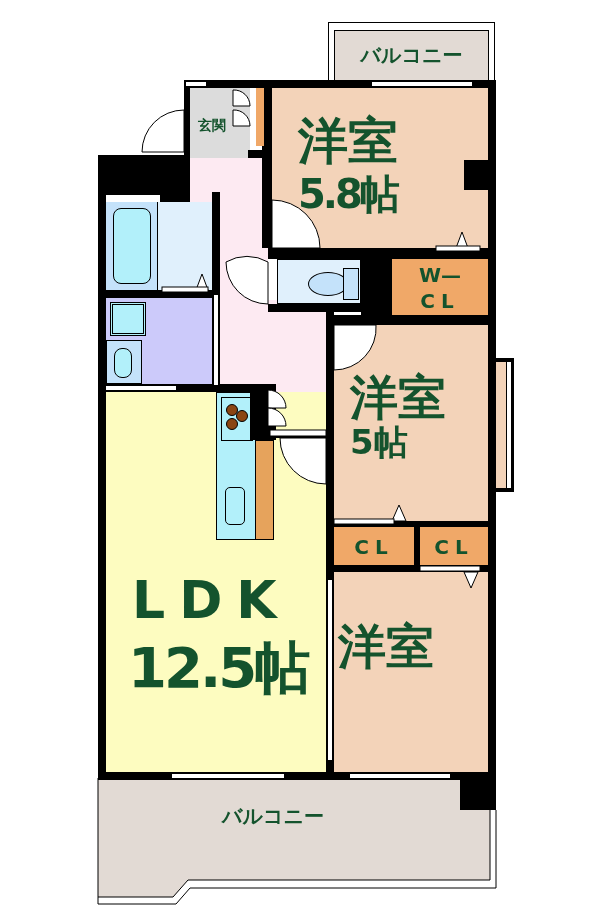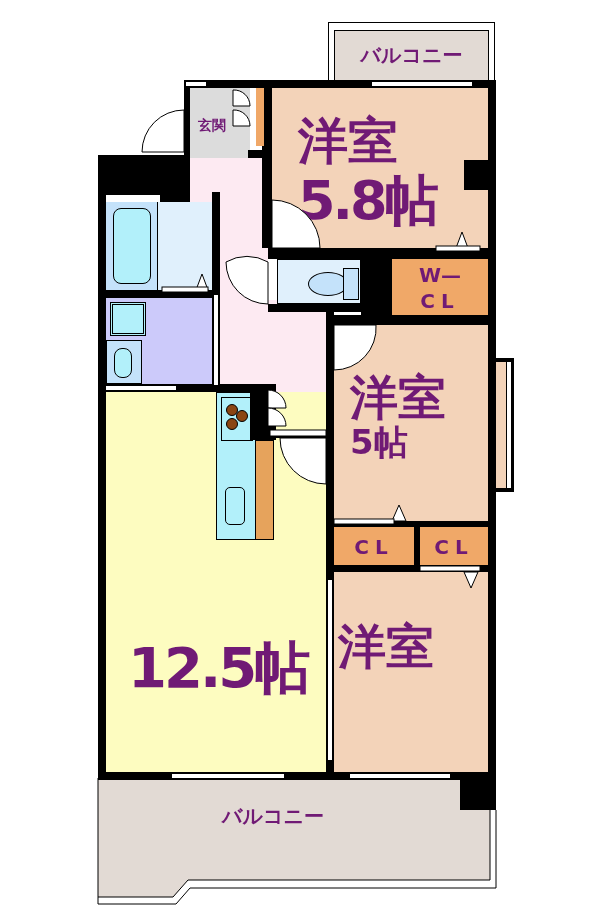--- a/index.html
+++ b/index.html
@@ -1,19 +1,19 @@
 <!DOCTYPE html>
 <html><head>
 <meta charset="utf-8">
 <style>
   html,body{margin:0;padding:0;background:#fff;}
   body{width:606px;height:920px;position:relative;overflow:hidden;font-family:"DejaVu Sans",sans-serif;}
   .abs{position:absolute;box-sizing:border-box;}
   .wall{position:absolute;background:#000;}
-  .lbl{position:absolute;font-weight:bold;color:#701a75;line-height:1;white-space:nowrap;text-align:center;}
+  .lbl{position:absolute;font-weight:bold;color:#14532d;line-height:1;white-space:nowrap;text-align:center;}
   .win{position:absolute;background:#fff;border-top:1px solid #000;border-bottom:1px solid #000;box-sizing:border-box;}
   .winv{position:absolute;background:#fff;border-left:1px solid #000;border-right:1px solid #000;box-sizing:border-box;}
   svg{position:absolute;overflow:visible;}
 </style>
 </head>
 <body>
 
 <div class="abs" style="left:328px;top:22px;width:167px;height:58px;border:1px solid #000;border-bottom:none;"></div>
 <div class="abs" style="left:334px;top:30px;width:155px;height:50px;background:#e2dad4;border:1px solid #000;border-bottom:none;">
   <div class="lbl" style="left:0;right:0;top:14px;font-size:20px;">バルコニー</div>
@@ -21,21 +21,21 @@
 
 <div class="abs" style="left:190px;top:88px;width:60px;height:70px;background:#dcdcdc;padding-left:44px;">
   <div class="lbl" style="left:8px;top:30px;font-size:14px;">玄関</div>
 </div>
 
 <div class="abs" style="left:190px;top:158px;width:78px;height:230px;background:#fdeaf2;"></div>
 <div class="abs" style="left:268px;top:300px;width:60px;height:130px;background:#fdeaf2;"></div>
 
 <div class="abs" style="left:272px;top:88px;width:216px;height:160px;background:#f3d3b9;">
   <div class="lbl" style="left:26px;top:28px;font-size:50px;">洋室</div>
-  <div class="lbl" style="left:26px;top:86px;font-size:54px;letter-spacing:-3px;">5.8帖</div>
+  <div class="lbl" style="left:26px;top:86px;font-size:40px;letter-spacing:-3px;">5.8帖</div>
 </div>
 
 <div class="abs" style="left:277px;top:259px;width:84px;height:45px;background:#e0f0fc;border:1px solid #000;">
   <div class="abs" style="left:30px;top:12px;width:40px;height:24px;border-radius:50%;background:#c4e2fa;border:1px solid #000;"></div>
   <div class="abs" style="left:65px;top:8px;width:16px;height:32px;background:#c4e2fa;border:1px solid #000;"></div>
 </div>
 
 <div class="abs" style="left:392px;top:259px;width:96px;height:56px;background:#f0a868;">
   <div class="lbl" style="left:0;right:0;top:6px;font-size:20px;">W—</div>
   <div class="lbl" style="left:0;right:0;top:32px;font-size:20px;letter-spacing:6px;">CL</div>
@@ -54,20 +54,21 @@
 </div>
 <div class="abs" style="left:420px;top:527px;width:68px;height:38px;background:#f0a868;">
   <div class="lbl" style="left:0;right:0;top:10px;font-size:20px;letter-spacing:6px;">CL</div>
 </div>
 
 <div class="abs" style="left:334px;top:572px;width:154px;height:200px;background:#f3d3b9;">
   <div class="lbl" style="left:4px;top:50px;font-size:48px;">洋室</div>
 </div>
 
 <div class="abs" style="left:106px;top:392px;width:222px;height:380px;background:#fdfcc0;">
+  <div class="lbl" style="left:26px;top:182px;font-size:52px;letter-spacing:14px;">LDK</div>
   <div class="lbl" style="left:22px;top:248px;font-size:56px;letter-spacing:-3px;">12.5帖</div>
 </div>
 
 <div class="abs" style="left:216px;top:392px;width:40px;height:148px;background:#b2f0fa;border:1px solid #000;">
   <div class="abs" style="left:4px;top:4px;width:32px;height:44px;border:1px solid #000;">
     <div class="abs" style="left:4px;top:6px;width:12px;height:12px;border-radius:50%;background:#8b4513;border:1px solid #000;"></div>
     <div class="abs" style="left:14px;top:12px;width:12px;height:12px;border-radius:50%;background:#8b4513;border:1px solid #000;"></div>
     <div class="abs" style="left:4px;top:20px;width:12px;height:12px;border-radius:50%;background:#8b4513;border:1px solid #000;"></div>
   </div>
   <div class="abs" style="left:8px;top:94px;width:20px;height:38px;border-radius:5px;border:1px solid #000;"></div>

